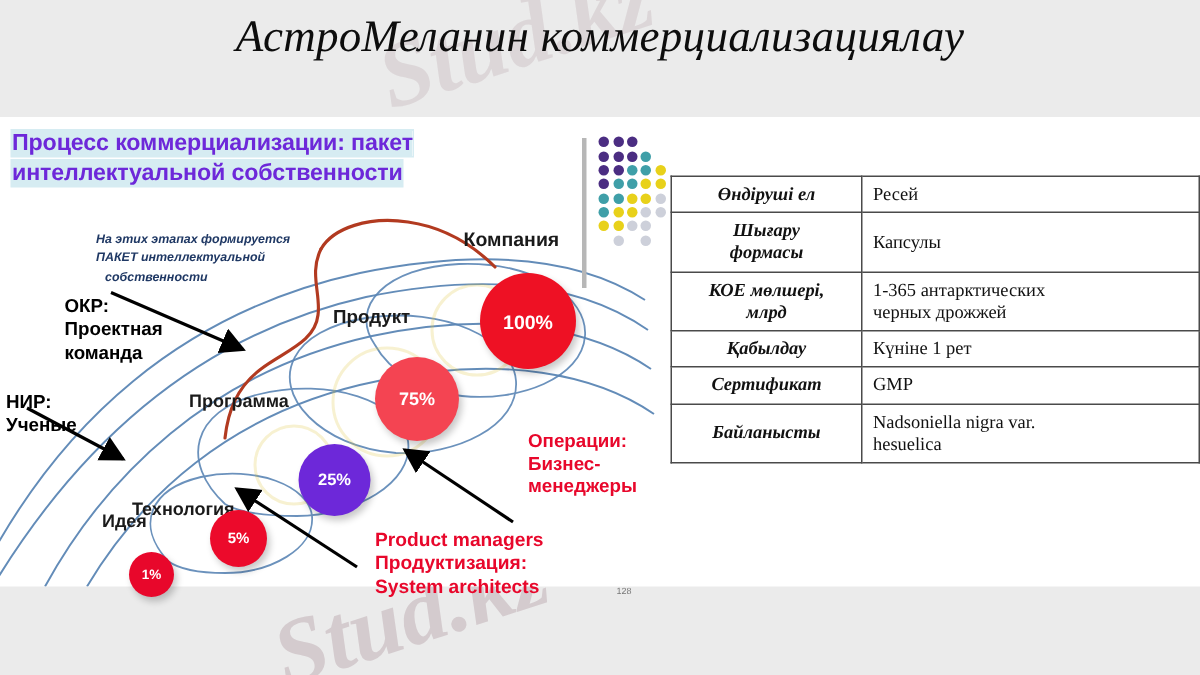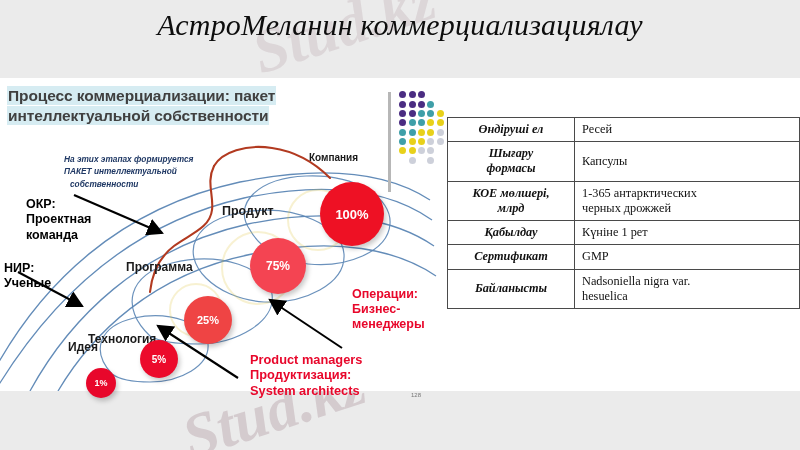--- a/index.html
+++ b/index.html
@@ -42,42 +42,42 @@
     position:absolute;left:0;top:78px;width:800px;height:313px;
     background:#ffffff;
     z-index:2;
   }
 
   
   .redhead{
     position:absolute;left:8px;top:86px;width:312px;
     z-index:5;
     font-size:15.5px;font-weight:bold;line-height:1.32;
-    color:#404040;
+    color:#6d28d9;
     letter-spacing:-.1px;
   }
   .redhead .ln{display:block;}
   .redhead .hl{background:#d6ecf2;box-shadow:0 0 0 1px #d6ecf2;}
 
   
   .note{
     position:absolute;left:64px;top:153px;width:190px;
     z-index:5;
     font-size:8.3px;font-weight:bold;font-style:italic;
     color:#1f3864;line-height:1.5;
   }
   .note .c{display:block;}
   .note .c2{padding-left:6px;}
 
   
   .diagram{position:absolute;left:0;top:78px;width:450px;height:313px;z-index:3;}
 
   
   .dl{position:absolute;z-index:4;font-weight:bold;color:#000;white-space:nowrap;}
-  .dl-okr{left:26px;top:197px;font-size:12.5px;line-height:1.22;}
+  .dl-okr{left:43px;top:197px;font-size:12.5px;line-height:1.22;}
   .dl-nir{left:4px;top:261px;font-size:12.5px;line-height:1.22;}
   .stg{position:absolute;z-index:4;font-weight:bold;color:#1a1a1a;white-space:nowrap;}
 
   .redlab{position:absolute;z-index:5;font-weight:bold;color:#e8072b;line-height:1.2;white-space:nowrap;}
   .redlab.op{left:352px;top:287px;font-size:12.5px;}
   .redlab.pr{left:250px;top:352px;font-size:12.8px;}
 
   .pagenum{
     position:absolute;left:411px;top:392px;z-index:5;
     font-size:6px;color:#777;
@@ -199,24 +199,24 @@
   <div>Продуктизация:</div>
   <div>System architects</div>
 </div>
 
 <div id="stage-host">
     <div class="stg" style="left: 68px; top: 340px; font-size: 12px;">Идея</div>
     <div class="bub" style="left: 86px; top: 368px; width: 30px; height: 30px; font-size: 9px; background: rgb(232, 7, 43);">1%</div>
     <div class="stg" style="left: 88px; top: 312px; font-size: 12px; margin-top: 20px;">Технология</div>
     <div class="bub" style="left: 140px; top: 340px; width: 38px; height: 38px; font-size: 10px; background: rgb(236, 10, 43);">5%</div>
     <div class="stg" style="left: 126px; top: 260px; font-size: 12px;">Программа</div>
-    <div class="bub" style="left: 184px; top: 296px; width: 48px; height: 48px; font-size: 11px; background: #ef4444;">25%</div>
+    <div class="bub" style="left: 199px; top: 296px; width: 48px; height: 48px; font-size: 11px; background: #6d28d9;">25%</div>
     <div class="stg" style="left: 222px; top: 204px; font-size: 12.5px;">Продукт</div>
     <div class="bub" style="left: 250px; top: 238px; width: 56px; height: 56px; font-size: 12px; background: rgb(244, 68, 82);">75%</div>
-    <div class="stg" style="left: 285px; top: 152px; font-size: 10px; padding-left: 24px;">Компания</div>
+    <div class="stg" style="left: 285px; top: 152px; font-size: 13px; padding-left: 24px;">Компания</div>
     <div class="bub" style="left: 320px; top: 182px; width: 64px; height: 64px; font-size: 13px; background: rgb(238, 17, 36);">100%</div>
   </div>
 
 <div class="pagenum">128</div>
 
 <div class="vbar"></div>
 <div class="dotwrap" id="dot-host">
     <div class="dotrow">
       <div class="dot" style="background: rgb(75, 45, 130);"></div>
       <div class="dot" style="background: rgb(75, 45, 130);"></div>

